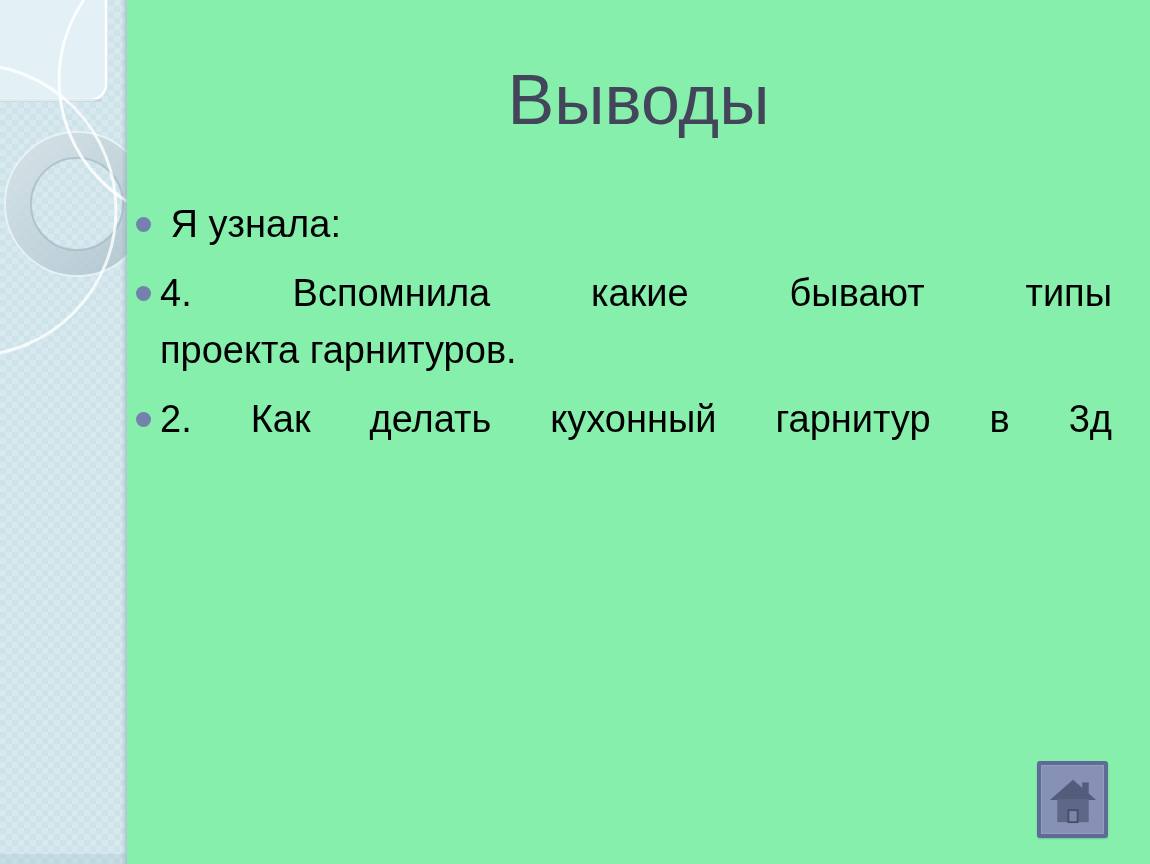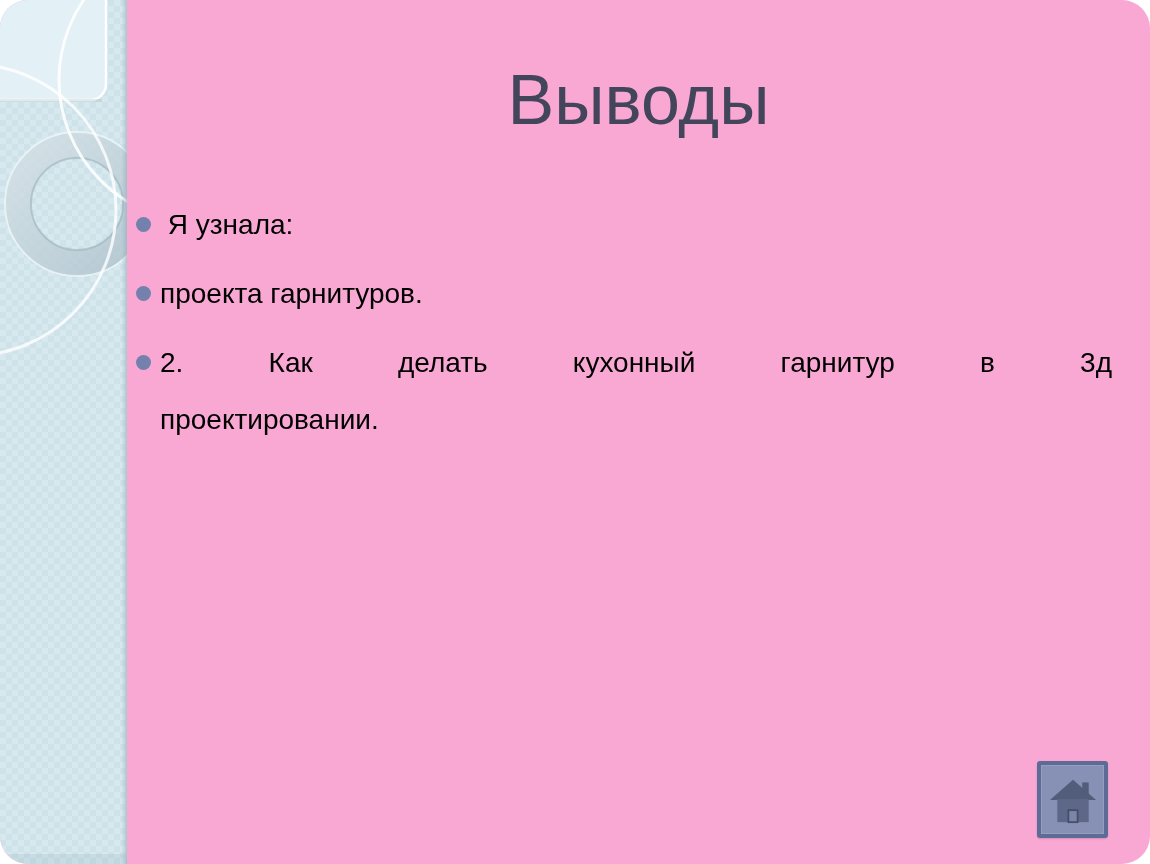--- a/index.html
+++ b/index.html
@@ -1,23 +1,22 @@
 <!DOCTYPE html>
 <html style="--title-color: #43455a; --dot-color: #7481ad; --home-bg: #8791b5; --home-border: #5e6b97;"><head>
 <meta charset="utf-8">
 <style>
   html, body { margin: 0; padding: 0; background: #ffffff; }
   .slide {
     position: relative;
     width: 1150px;
     height: 864px;
-    background: #f9a8d4;
+    background: #86efac;
     overflow: hidden;
     font-family: "Liberation Sans", sans-serif;
-    border-radius: 28px;
   }
 
   
   .strip { position: absolute; left: 0; top: 0; width: 130px; height: 864px; }
 
   
   .title {
     position: absolute;
     left: 127px;
     top: 62px;
@@ -33,21 +32,21 @@
   .bullet-list {
     position: absolute;
     left: 134px;
     top: 196px;
     width: 978px;
   }
   .bullet-item {
     position: relative;
     padding-left: 26px;
     margin-bottom: 12px;
-    font-size: 28px;
+    font-size: 38px;
     line-height: 57px;
     color: #000000;
   }
   .bullet-item .dot {
     position: absolute;
     left: 2px;
     top: 21px;
     width: 15px;
     height: 15px;
     border-radius: 50%;
@@ -124,28 +123,28 @@
   <div class="bullet-list">
       <div class="bullet-item">
         <span class="dot"></span>
         <div>
           <div class="line">&nbsp;Я узнала:</div>
         </div>
       </div>
       <div class="bullet-item">
         <span class="dot"></span>
         <div>
+          <div class="line justified">4. Вспомнила какие бывают типы</div>
           <div class="line">проекта гарнитуров.</div>
         </div>
       </div>
       <div class="bullet-item">
         <span class="dot"></span>
         <div>
           <div class="line justified">2. Как делать кухонный гарнитур в 3д</div>
-          <div class="line">проектировании.</div>
         </div>
       </div>
     </div>
 
   <div class="home-button" title="">
     <svg width="48" height="50" viewBox="0 0 52 54" xmlns="http://www.w3.org/2000/svg">
       <rect x="36" y="8" width="7" height="15" fill="#525c7b"></rect>
       <polygon points="1,27 26,5 51,27" fill="#525c7b"></polygon>
       <rect x="9" y="26" width="34" height="25" fill="#5d6787"></rect>
       <rect x="21" y="38" width="10" height="13" fill="#7c85a3" stroke="#454e6c" stroke-width="2"></rect>

